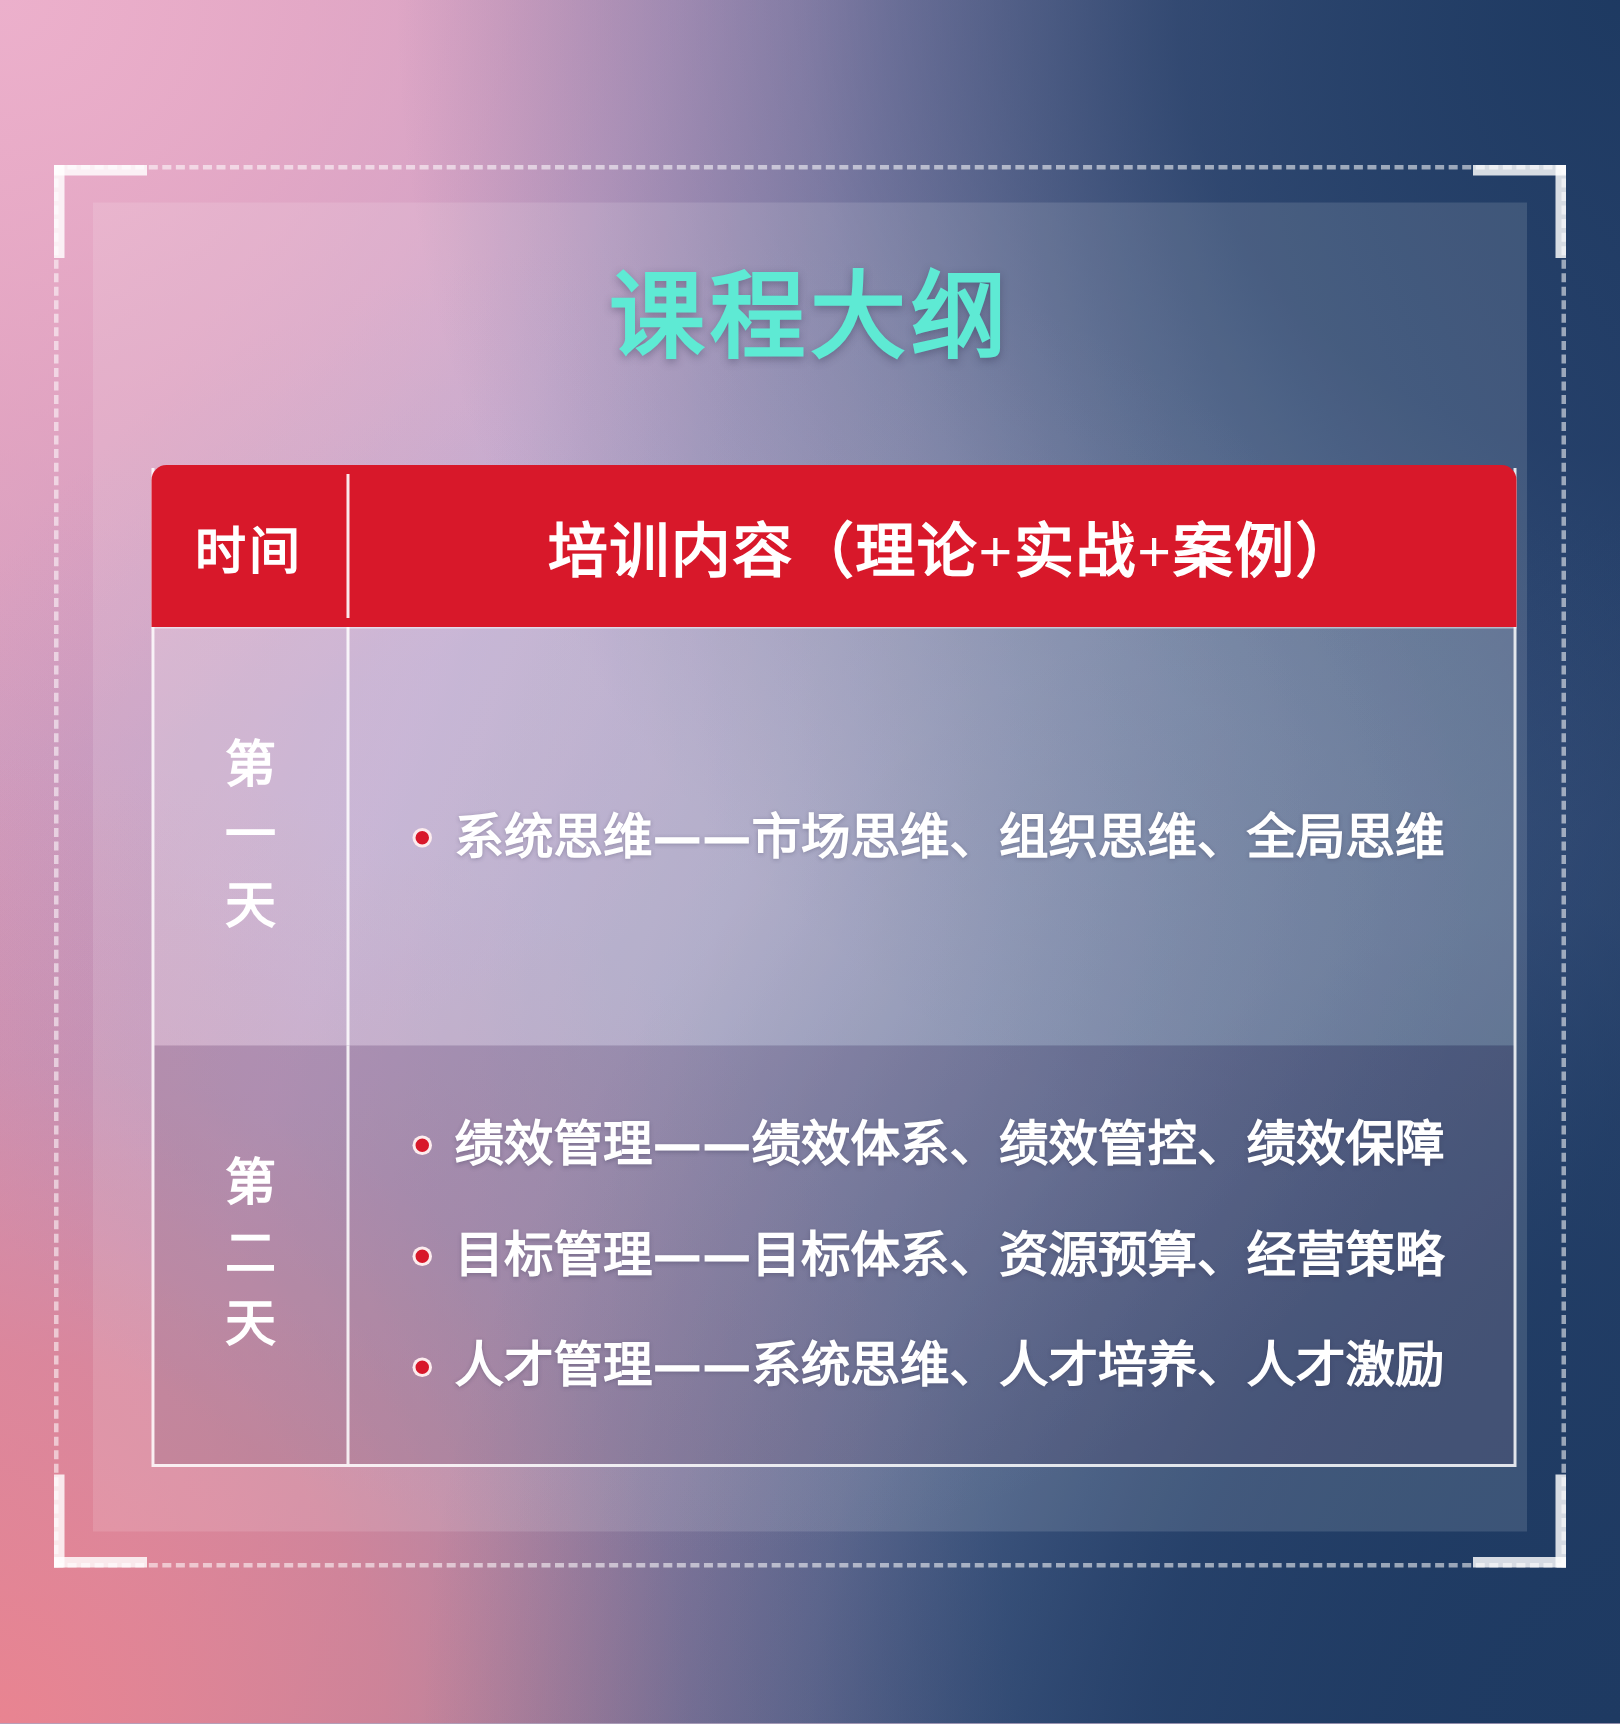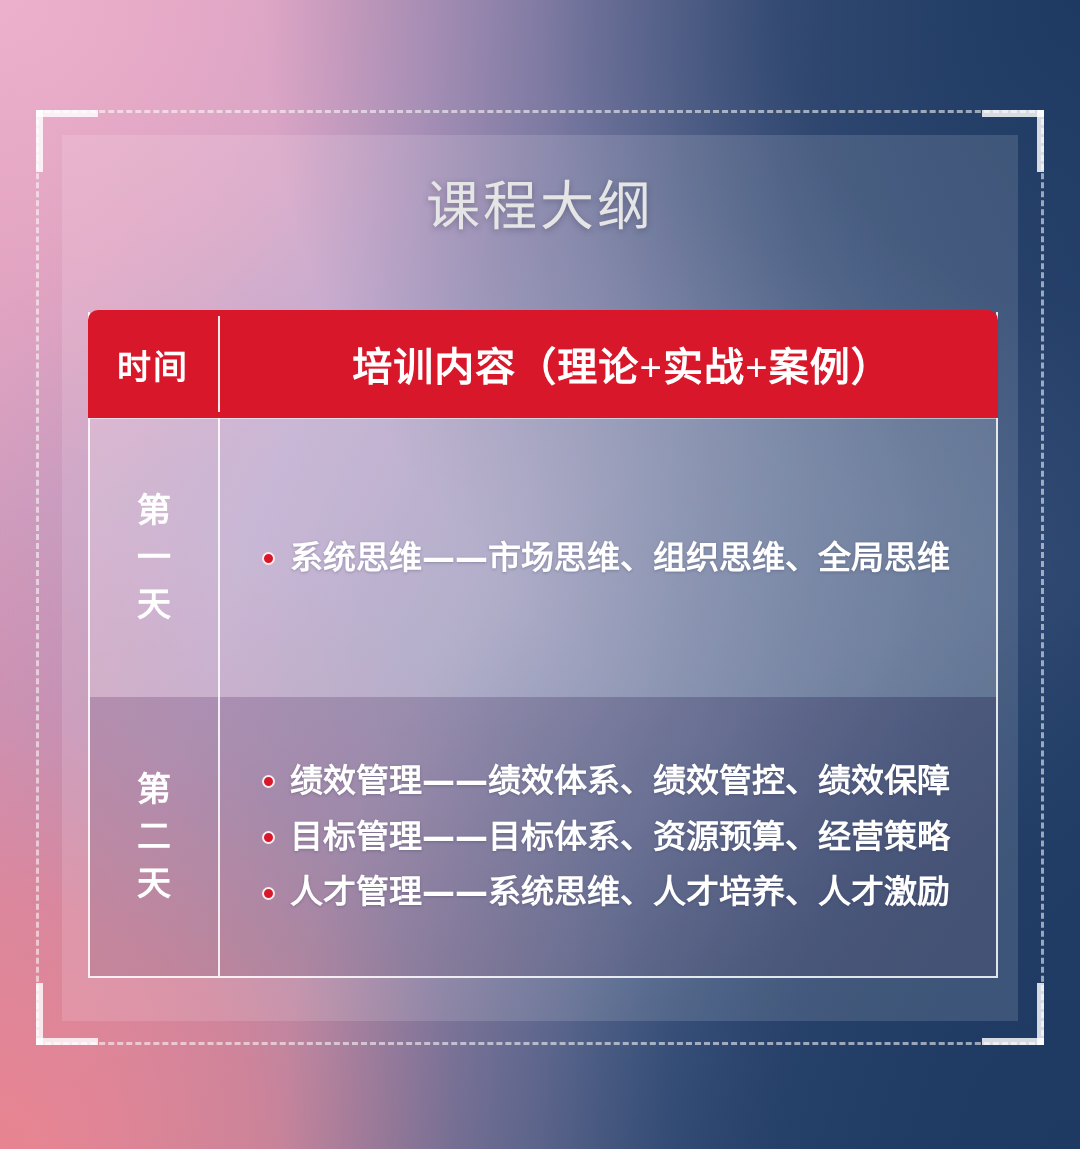--- a/index.html
+++ b/index.html
@@ -79,41 +79,41 @@
 
   
   .title-wrap{
     position:absolute;
     left:0; right:0; top:180px;
     text-align:center;
   }
   .title{
     display:inline-block;
     position:relative;
-    font-size:54px;
-    font-weight:normal;
-    color:#e5e5e5;
+    font-size:64px;
+    font-weight:bold;
+    color:#5eead4;
     letter-spacing:3px;
     line-height:1;
     padding:0 6px 10px 6px;
     font-family:"DejaVu Sans","Liberation Sans",sans-serif;
     text-shadow:0 2px 6px rgba(40,40,70,0.35);
   }
   .title-underline{
     position:absolute;
     left:-6px; right:-6px; bottom:-6px;
     height:20px;
     background:#10182c;
     z-index:-1;
   }
 
   
   .table{
     position:absolute;
-    left:88px; top:312px;
+    left:101px; top:312px;
     width:910px; height:666px;
     border:2px solid rgba(255,255,255,0.85);
     border-top:none;
     display:flex;
     flex-direction:column;
   }
   .thead{
     height:108px;
     display:flex;
     background:#d8182a;
@@ -158,21 +158,21 @@
   }
   .td-day span{ display:block; }
   .col-sep{
     width:2px;
     background:rgba(255,255,255,0.85);
   }
   .td-items{
     flex:1;
     display:flex; flex-direction:column; justify-content:center;
     padding:0 30px 0 42px;
-    gap:18px;
+    gap:36px;
   }
   .bullet-row{
     display:flex; align-items:center;
   }
   .dot{
     flex:0 0 auto;
     width:13px; height:13px;
     border-radius:50%;
     background:#d8182a;
     border:2px solid rgba(255,255,255,0.92);

